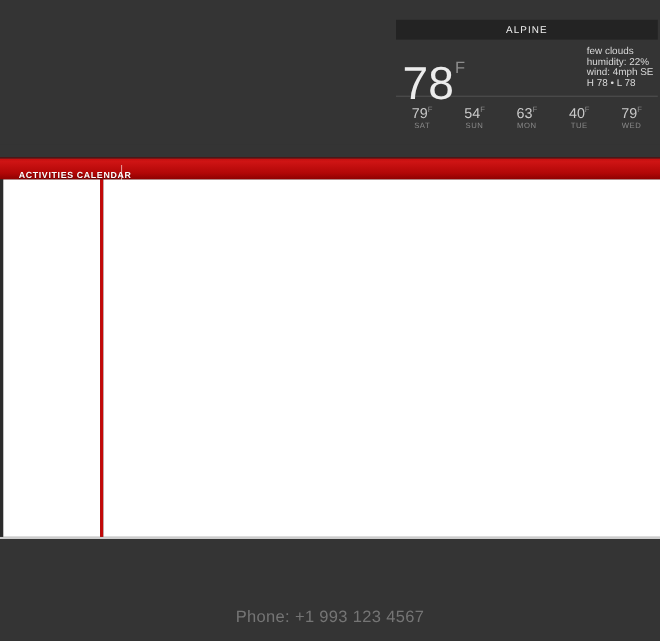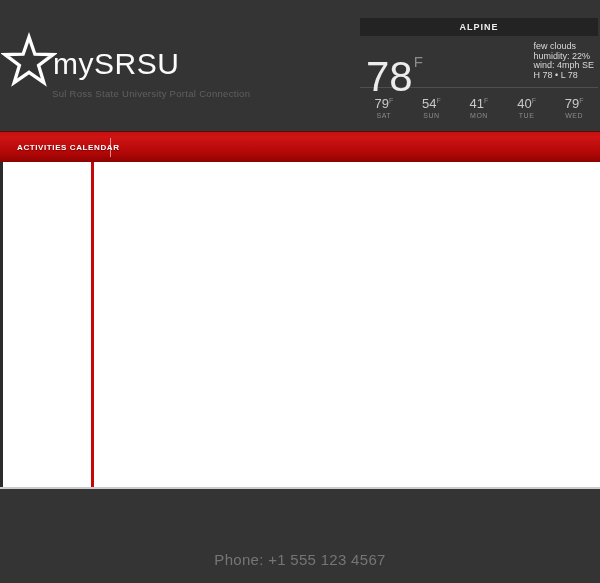--- a/index.html
+++ b/index.html
@@ -56,21 +56,21 @@
     top: 18px;
     right: 2px;
     width: 238px;
     color: #dcdcdc;
   }
   .weather-location {
     height: 18px;
     background: #232323;
     text-align: center;
     font-size: 9px;
-    font-weight: bold;
+    font-weight: normal;
     letter-spacing: 1px;
     color: #efefef;
     line-height: 18px;
   }
   .weather-current {
     display: flex;
     justify-content: space-between;
     padding: 5px 4px 4px 6px;
     height: 51px;
   }
@@ -120,23 +120,24 @@
   .fc-day {
     margin-top: 2px;
     font-size: 7px;
     letter-spacing: 0.5px;
     color: #8a8a8a;
   }
 
   
   .nav-bar {
     position: relative;
-    height: 31px;
+    height: 20px;
     background: linear-gradient(to bottom, #c21010 0%, #cf1414 15%, #b20707 70%, #8e0101 100%);
     border-top: 1px solid #5a0a0a;
+    margin-top: 12px;
   }
   .nav-item {
     position: absolute;
     left: 0;
     top: 0;
     height: 31px;
     width: 110px;
     cursor: pointer;
   }
   .nav-item-label {
@@ -193,27 +194,20 @@
     font-size: 15px;
     color: #757575;
     letter-spacing: 0.3px;
   }
 </style>
 </head>
 <body>
 
 <div class="site-header">
 
-  <div class="logo-block">
-    <svg class="star-icon" viewBox="0 0 60 57" xmlns="http://www.w3.org/2000/svg">
-      <path d="M30,4 L36.3,22.3 L55.7,22.7 L40.3,34.3 L45.9,52.8 L30,41.8 L14.1,52.8 L19.7,34.3 L4.3,22.7 L23.7,22.3 Z" fill="none" stroke="#ffffff" stroke-width="3.6" stroke-linejoin="miter"></path>
-    </svg>
-    <div class="logo-title">mySRSU</div>
-    <div class="logo-subtitle">Sul Ross State University Portal Connection</div>
-  </div>
 
   <div class="weather">
     <div class="weather-location">ALPINE</div>
 
     <div class="weather-current">
       <div class="current-temp"><span>78</span><sup>F</sup></div>
       <div class="current-details">
         <div>few clouds</div>
         <div>humidity: 22%</div>
         <div>wind: 4mph SE</div>
@@ -226,21 +220,21 @@
     <div class="weather-forecast">
       <div class="fc-col">
         <div class="fc-temp"><span>79</span><sup>F</sup></div>
         <div class="fc-day">SAT</div>
       </div>
       <div class="fc-col">
         <div class="fc-temp"><span>54</span><sup>F</sup></div>
         <div class="fc-day">SUN</div>
       </div>
       <div class="fc-col">
-        <div class="fc-temp"><span>41</span><sup>F</sup></div>
+        <div class="fc-temp"><span>63</span><sup>F</sup></div>
         <div class="fc-day">MON</div>
       </div>
       <div class="fc-col">
         <div class="fc-temp"><span>40</span><sup>F</sup></div>
         <div class="fc-day">TUE</div>
       </div>
       <div class="fc-col">
         <div class="fc-temp"><span>79</span><sup>F</sup></div>
         <div class="fc-day">WED</div>
       </div>
@@ -256,14 +250,14 @@
 </div>
 
 <div class="content">
   <div class="content-left-edge"></div>
   <div class="calendar-sidebar"></div>
   <div class="content-divider"></div>
   <div class="calendar-main"></div>
 </div>
 
 <div class="site-footer">
-  <div class="footer-phone">Phone: +1 555 123 4567</div>
+  <div class="footer-phone">Phone: +1 993 123 4567</div>
 </div>
 
 </body></html>

